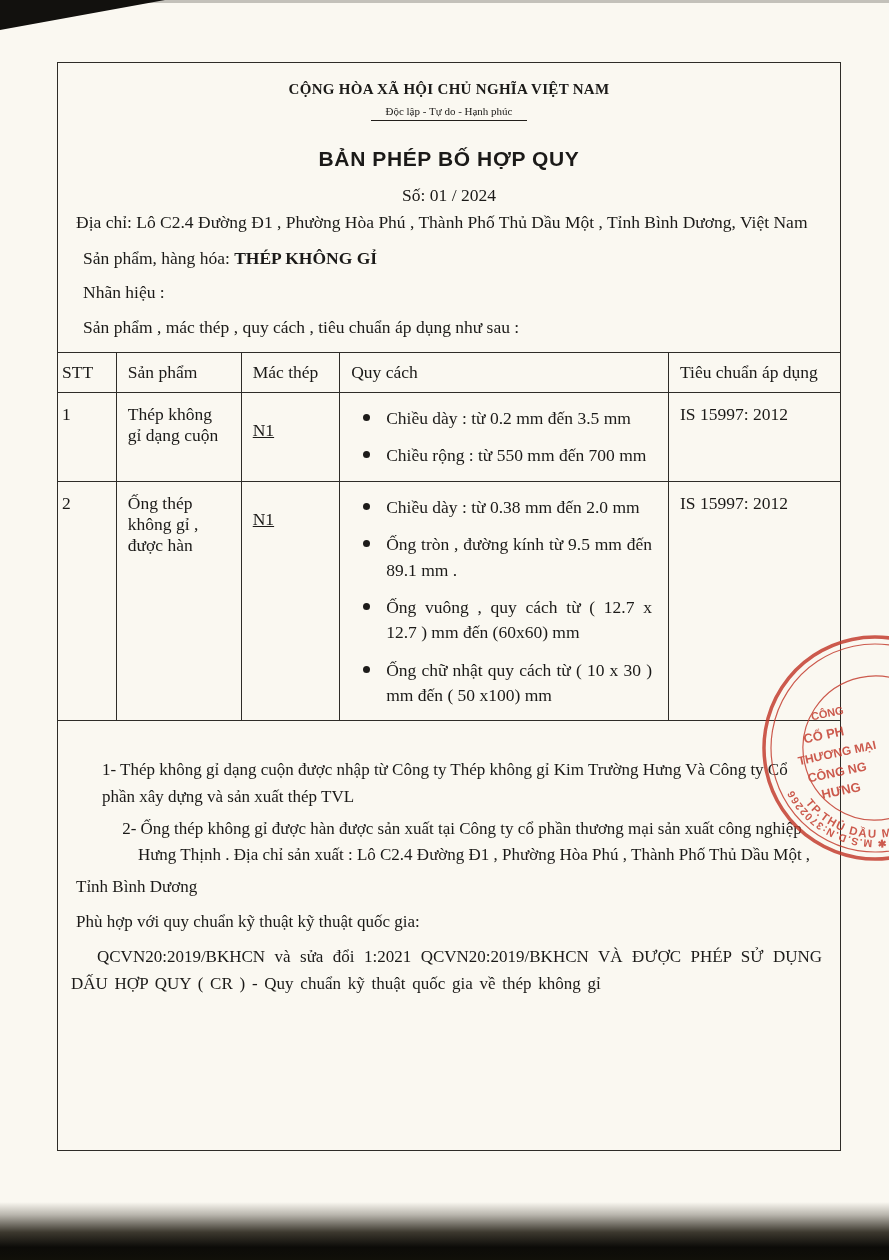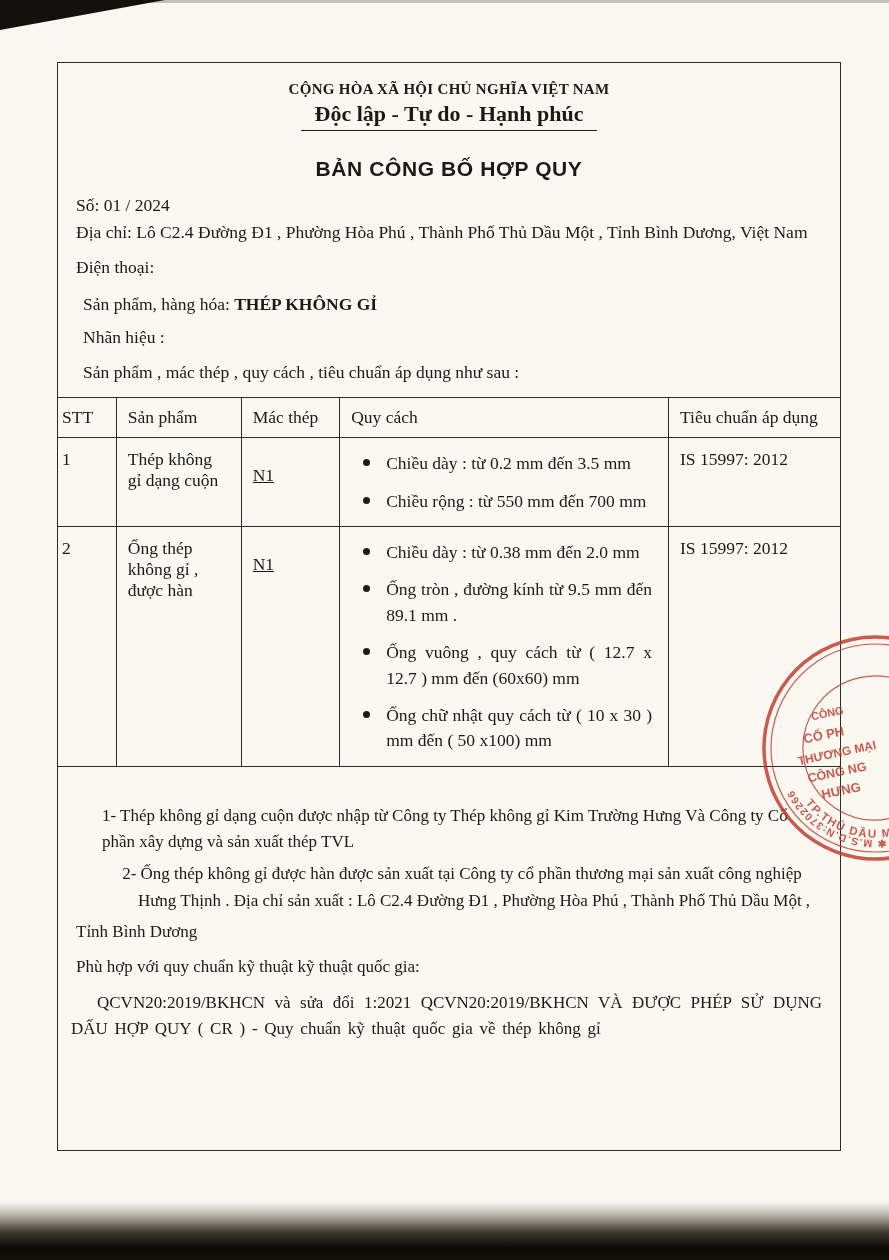--- a/index.html
+++ b/index.html
@@ -20,25 +20,25 @@
 
   
   .frame{
     position:absolute;left:57px;top:62px;width:784px;height:1089px;
     border:1.6px solid #2e2c28;box-sizing:border-box;
     padding:10px 18px 0 18px;
   }
 
   .nat-header{font-size:15px;font-weight:bold;text-align:center;margin:8px 0 3px;letter-spacing:.3px;}
   .motto-wrap{text-align:center;margin:0 0 26px;}
-  .motto{display:inline-block;font-size:22px;font-weight:bold;border-bottom:1.8px solid #221f1b;padding:0 14px 3px;}
+  .motto{display:inline-block;font-size:11px;font-weight:normal;border-bottom:1.8px solid #221f1b;padding:0 14px 3px;}
 
   .doc-title{font-family:"Liberation Sans", sans-serif;font-size:21px;font-weight:bold;text-align:center;
     letter-spacing:.6px;margin:26px 0 0;}
-  .doc-number{font-size:17.5px;margin:14px 0 0;}
+  .doc-number{font-size:17.5px;text-align:center;margin:14px 0 0;}
 
   .info p{font-size:17.5px;line-height:1.5;margin:0;}
   .p-org{margin-top:16px !important;}
   .p-address{margin-top:3px !important;}
   .p-phone{margin-top:9px !important;}
   .p-product{margin-top:10px !important;padding-left:7px;}
   .p-brand{margin-top:7px !important;padding-left:7px;}
   .p-intro{margin-top:9px !important;padding-left:7px;}
   .bold{font-weight:bold;}
 
@@ -87,26 +87,25 @@
   <div class="artifact-top-line"></div>
   <div class="artifact-top-left"></div>
 
   <div class="frame">
 
     <div class="nat-header">CỘNG HÒA XÃ HỘI CHỦ NGHĨA VIỆT NAM</div>
     <div class="motto-wrap">
       <span class="motto">Độc lập - Tự do - Hạnh phúc</span>
     </div>
 
-    <div class="doc-title">BẢN CÔNG BỐ HỢP QUY</div>
+    <div class="doc-title">BẢN PHÉP BỐ HỢP QUY</div>
     <div class="doc-number">Số: 01 / 2024</div>
 
     <div class="info">
       <p class="p-address">Địa chỉ: Lô C2.4 Đường Đ1 , Phường Hòa Phú , Thành Phố Thủ Dầu Một , Tỉnh Bình Dương, Việt Nam</p>
-      <p class="p-phone">Điện thoại:</p>
       <p class="p-product"><span>Sản phẩm, hàng hóa: </span><span class="bold">THÉP KHÔNG GỈ</span></p>
       <p class="p-brand">Nhãn hiệu :</p>
       <p class="p-intro">Sản phẩm , mác thép , quy cách , tiêu chuẩn áp dụng như sau :</p>
     </div>
 
     <table class="spec">
       <thead>
         <tr>
           <th class="c-stt">STT</th>
           <th class="c-sp">Sản phẩm</th>

